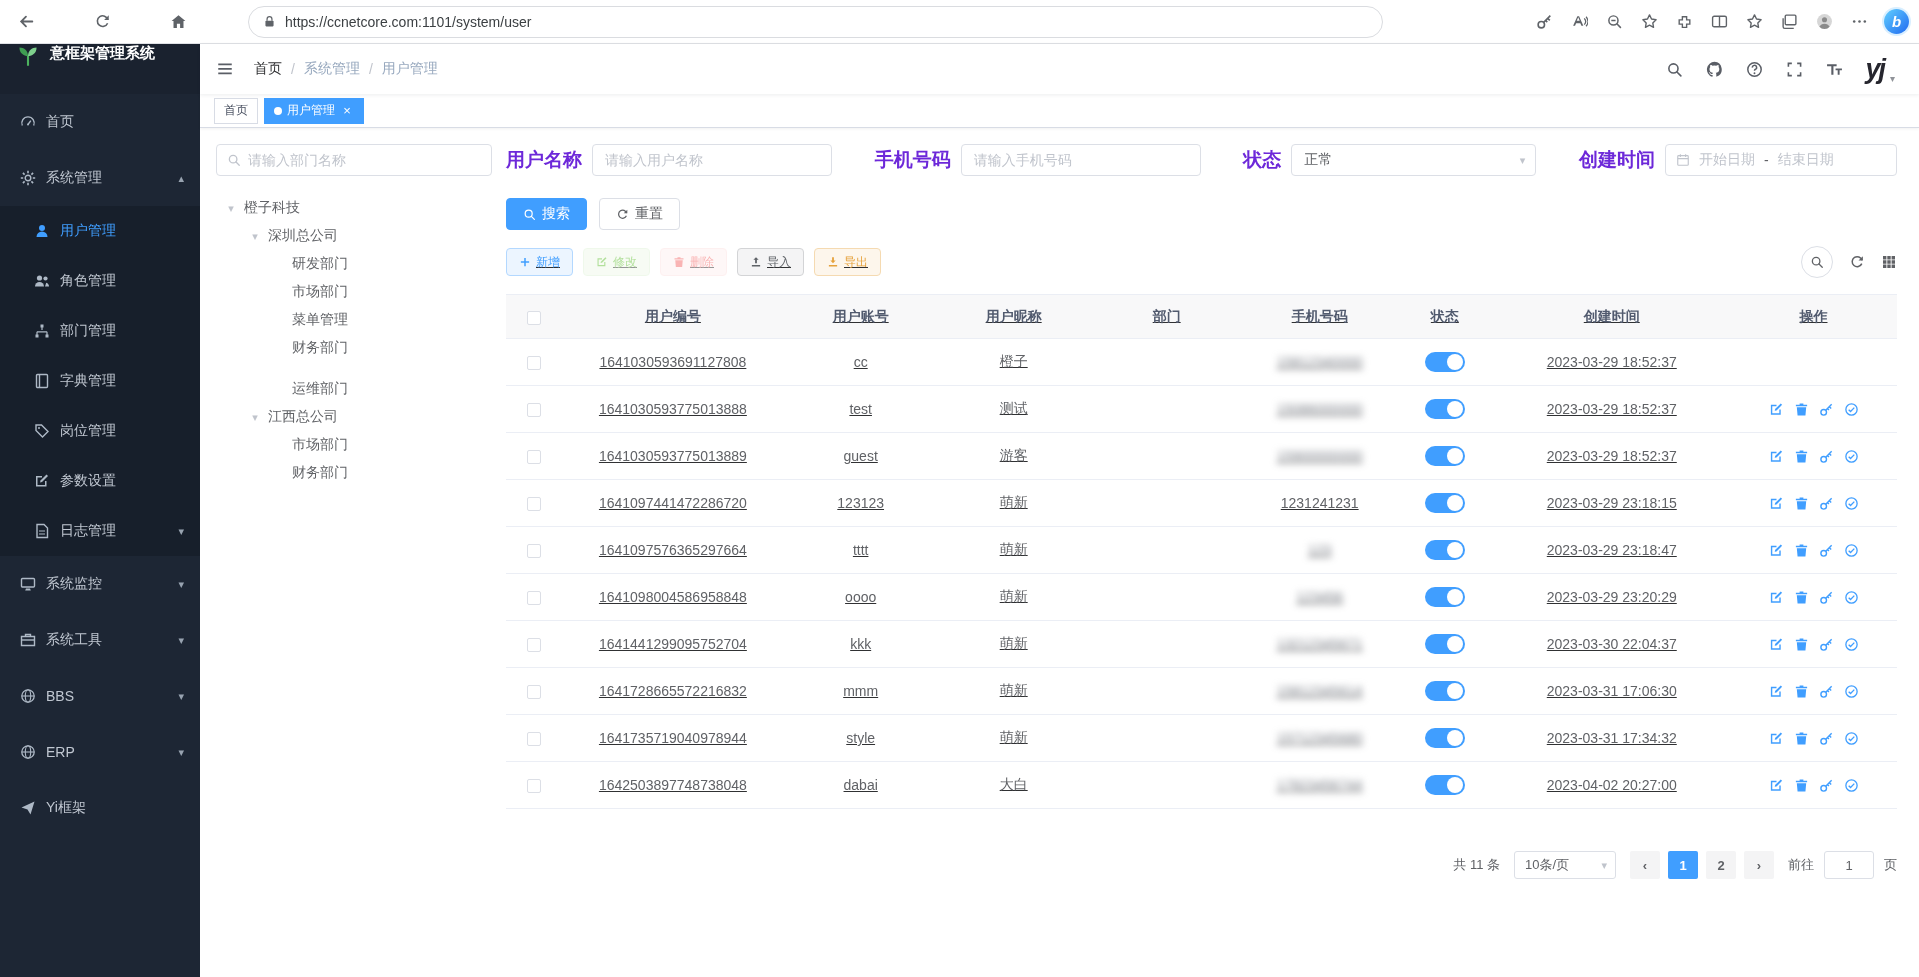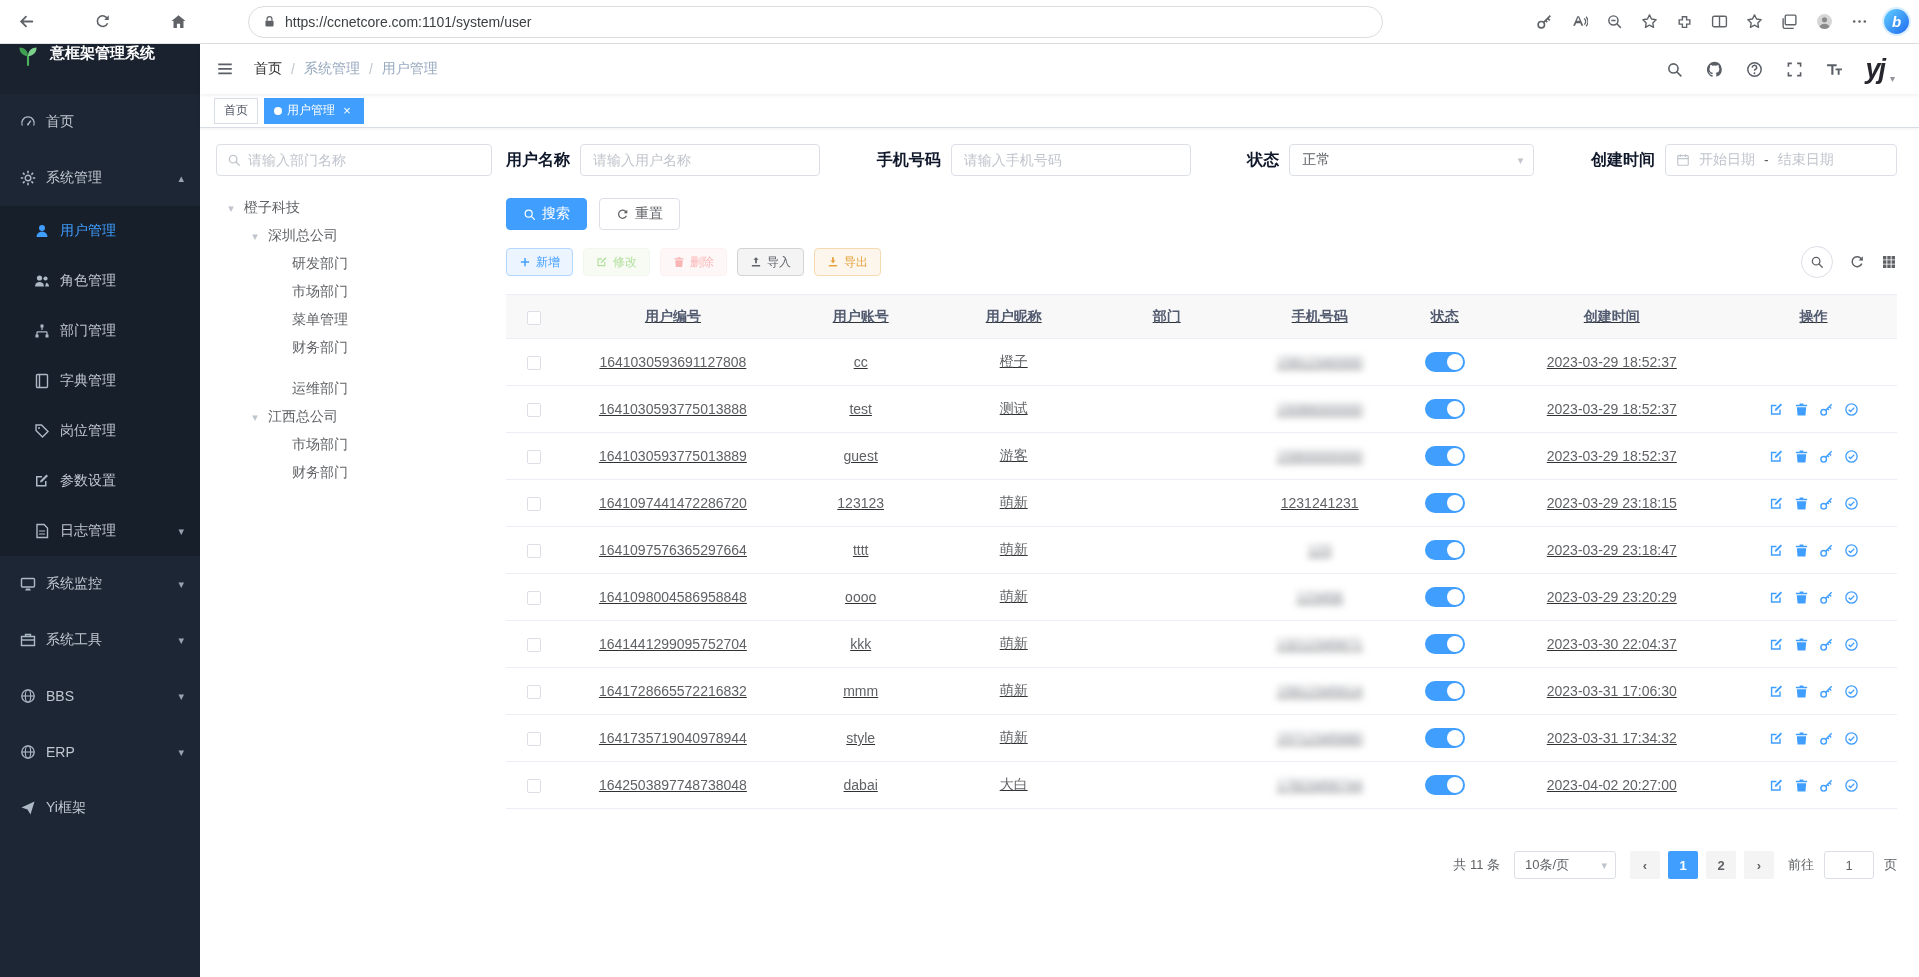--- a/index.html
+++ b/index.html
@@ -62,35 +62,35 @@
   .ds-input{border:none;outline:none;flex:1;font-size:14px;color:#606266;font-family:inherit;min-width:0;}
   .ds-input::placeholder{color:#c0c4cc;}
   .tree{margin-top:18px;}
   .tree-node{height:28px;display:flex;align-items:center;gap:4px;font-size:14px;color:#606266;cursor:pointer;white-space:nowrap;}
   .caret{width:18px;text-align:center;color:#c0c4cc;font-size:11px;flex-shrink:0;}
   .caret.empty{visibility:hidden;}
 
   .table-panel{flex:1;margin-left:14px;min-width:0;display:flex;flex-direction:column;}
   .filter-row{display:flex;align-items:center;justify-content:space-between;}
   .f-group{display:flex;align-items:center;gap:10px;}
-  .f-label{font-size:16px;font-weight:bold;color:#0f172a;white-space:nowrap;}
+  .f-label{font-size:19px;font-weight:bold;color:#6d28d9;white-space:nowrap;}
   .f-input{width:240px;height:32px;border:1px solid #dcdfe6;border-radius:4px;padding:0 12px;font-size:14px;color:#be185d;outline:none;font-family:inherit;}
   .f-input::placeholder{color:#c0c4cc;}
   .f-select{width:245px;height:32px;border:1px solid #dcdfe6;border-radius:4px;display:flex;align-items:center;padding:0 10px 0 12px;cursor:pointer;background:#fff;}
   .sel-text{font-size:14px;color:#606266;flex:1;}
   .sel-caret{color:#c0c4cc;font-size:11px;}
   .f-date{width:232px;height:32px;border:1px solid #dcdfe6;border-radius:4px;display:flex;align-items:center;padding:0 10px;gap:9px;color:#c0c4cc;font-size:14px;cursor:pointer;}
   .f-date svg{width:14px;height:14px;}
   .d-sep{color:#606266;}
   .search-row{margin-top:22px;display:flex;gap:12px;}
   .btn{height:32px;padding:0 16px;border-radius:4px;font-size:14px;display:inline-flex;align-items:center;gap:6px;cursor:pointer;border:1px solid #dcdfe6;background:#fff;color:#606266;font-family:inherit;}
   .btn.primary{background:#409eff;border-color:#409eff;color:#fff;}
   .btn-ico{display:flex;}
   .btn-ico svg{width:13px;height:13px;}
-  .toolbar-row{margin-top:16px;display:flex;align-items:center;gap:10px;}
+  .toolbar-row{margin-top:16px;display:flex;align-items:center;gap:10px;text-decoration:underline;}
   .mbtn{height:28px;padding:0 12px;border-radius:4px;font-size:12px;display:inline-flex;align-items:center;gap:5px;cursor:pointer;font-family:inherit;border:1px solid transparent;}
   .mbtn .btn-ico svg{width:12px;height:12px;}
   .b-add{background:#ecf5ff;border-color:#b3d8ff;color:#409eff;}
   .b-edit{background:#f0f9eb;border-color:#e1f3d8;color:#67c23a;opacity:.5;}
   .b-del{background:#fef0f0;border-color:#fde2e2;color:#f56c6c;opacity:.5;}
   .b-imp{background:#f4f4f5;border-color:#d3d4d6;color:#5f6368;}
   .b-exp{background:#fdf6ec;border-color:#f5dab1;color:#e6a23c;}
   .tb-right{margin-left:auto;display:flex;align-items:center;gap:16px;color:#606266;}
   .cir-btn{width:32px;height:32px;border:1px solid #dcdfe6;border-radius:50%;display:flex;align-items:center;justify-content:center;cursor:pointer;background:#fff;}
   .cir-btn svg{width:14px;height:14px;}

